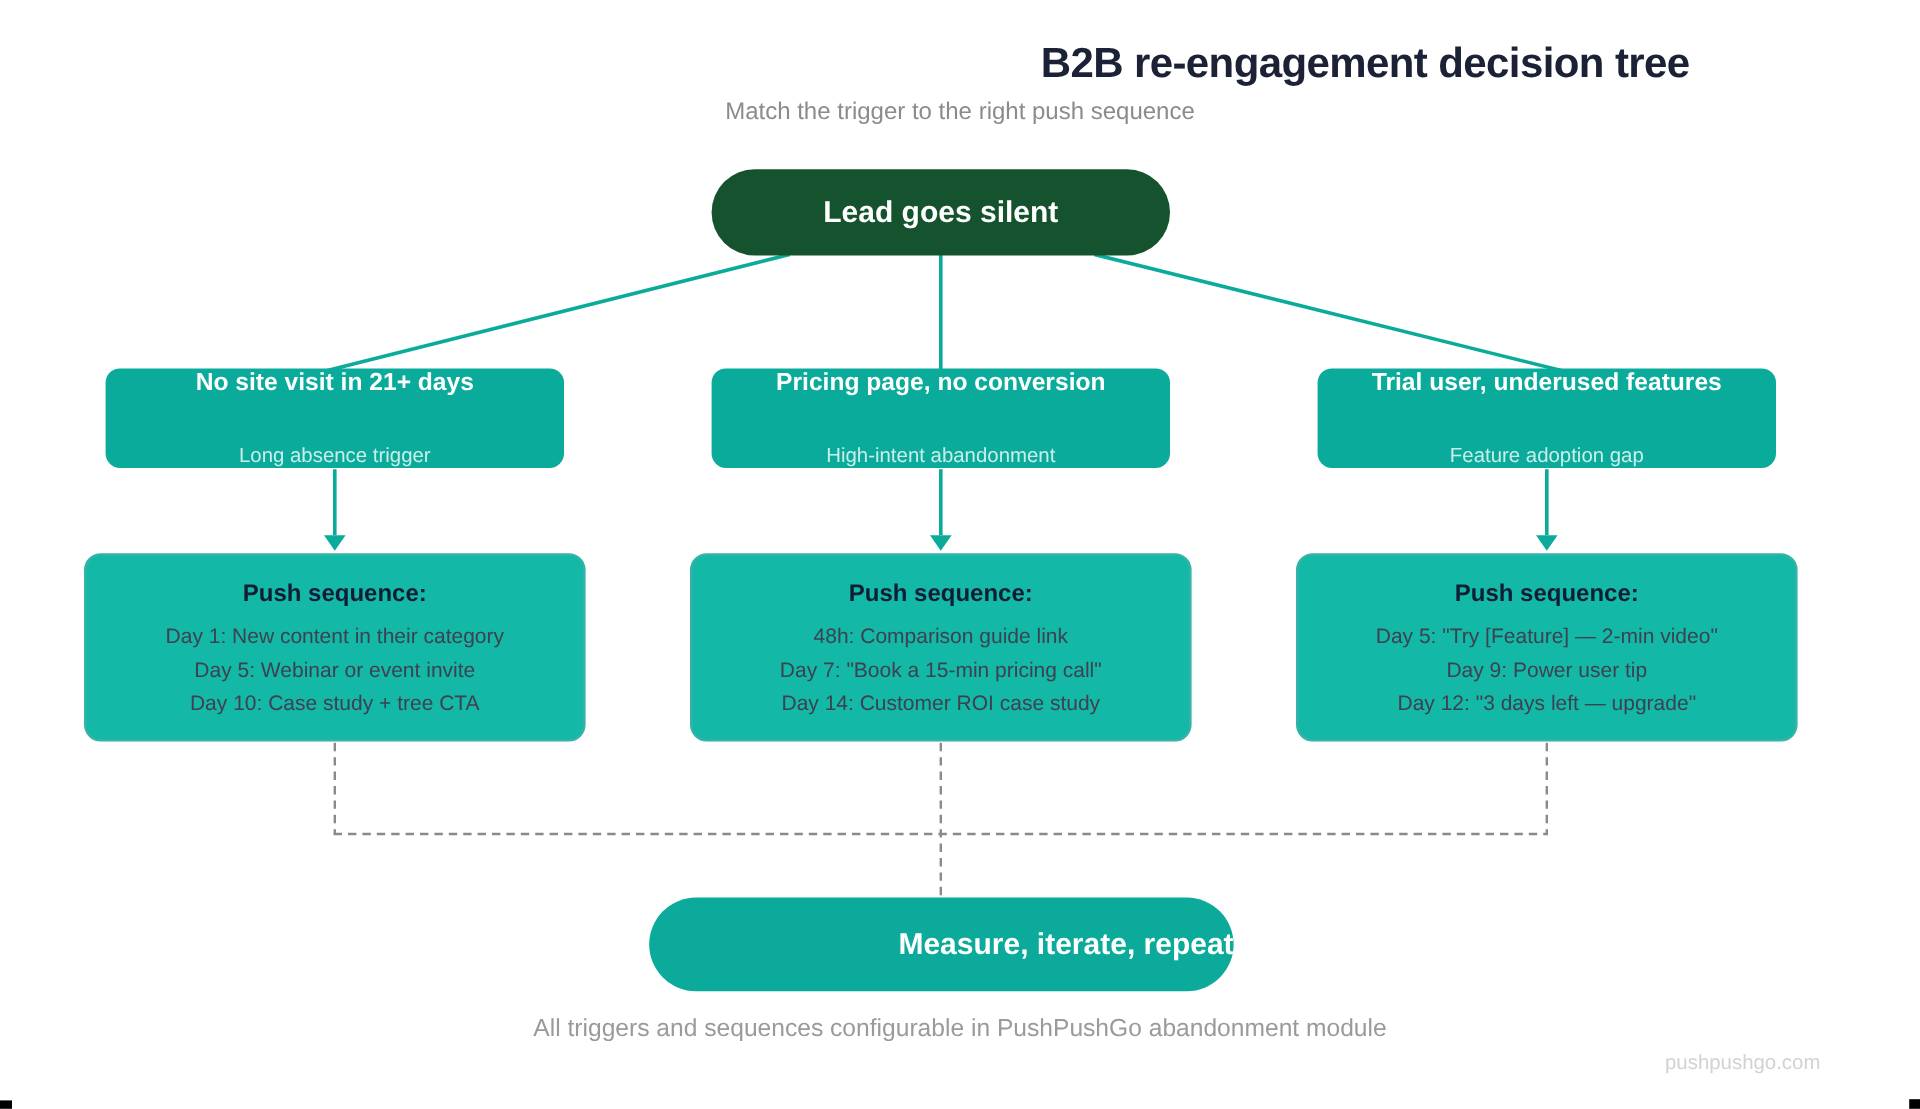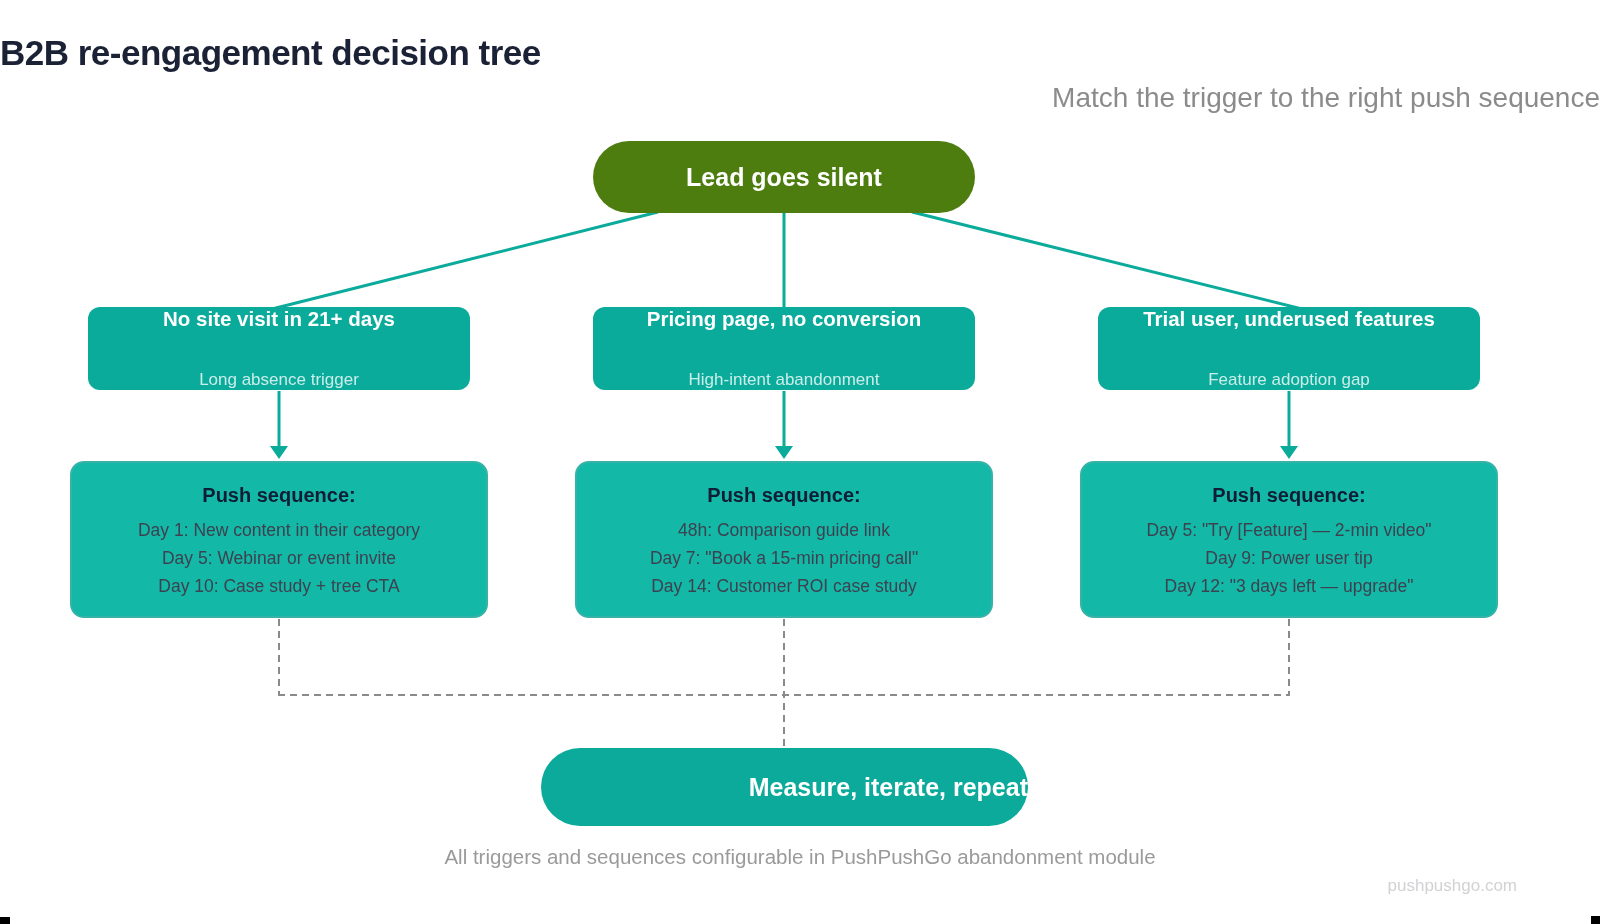--- a/index.html
+++ b/index.html
@@ -8,36 +8,36 @@
     background: #ffffff;
     font-family: "Liberation Sans", sans-serif;
     position: relative;
     overflow: hidden;
   }
   .canvas { position: absolute; inset: 0; }
   svg.connectors { position: absolute; left: 0; top: 0; z-index: 1; }
 
   .page-title {
     position: absolute; top: 33px; left: 0; width: 1408px;
-    text-align: left;
+    text-align: right;
     font-size: 35px; font-weight: bold;
     color: #1b2236; letter-spacing: -0.5px;
     z-index: 2;
   }
   .page-subtitle {
     position: absolute; top: 82px; left: 0; width: 1600px;
-    text-align: right;
-    font-size: 28px; color: #8b8b8b;
+    text-align: center;
+    font-size: 20px; color: #8b8b8b;
     z-index: 2;
   }
 
   .root-pill {
     position: absolute; left: 593px; top: 141px;
     width: 382px; height: 72px;
-    background: #4d7c0f; border-radius: 36px;
+    background: #14532d; border-radius: 36px;
     display: flex; align-items: center; justify-content: center;
     color: #ffffff; font-size: 25px; font-weight: bold;
     z-index: 3;
   }
 
   .trigger {
     position: absolute; top: 307px; height: 83px; width: 382px;
     background: #0bab9b; border-radius: 12px;
     display: flex; flex-direction: column; align-items: center; justify-content: space-between;
     gap: 5px; z-index: 3;

